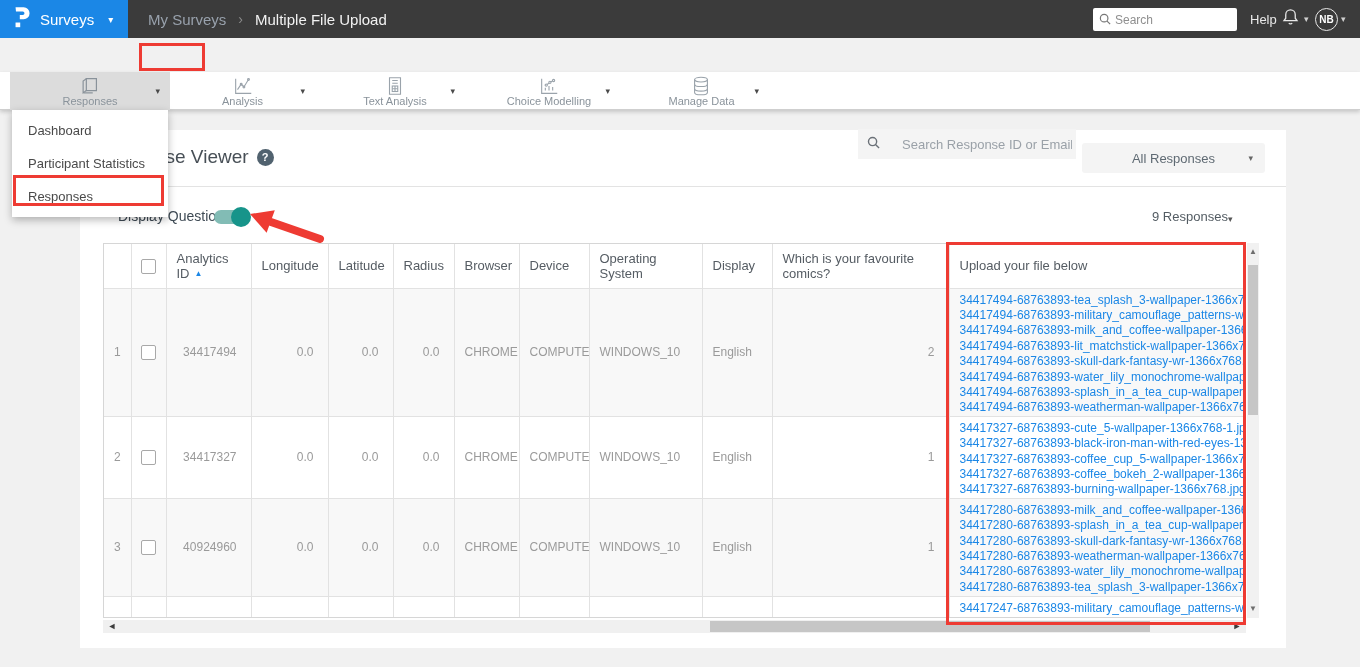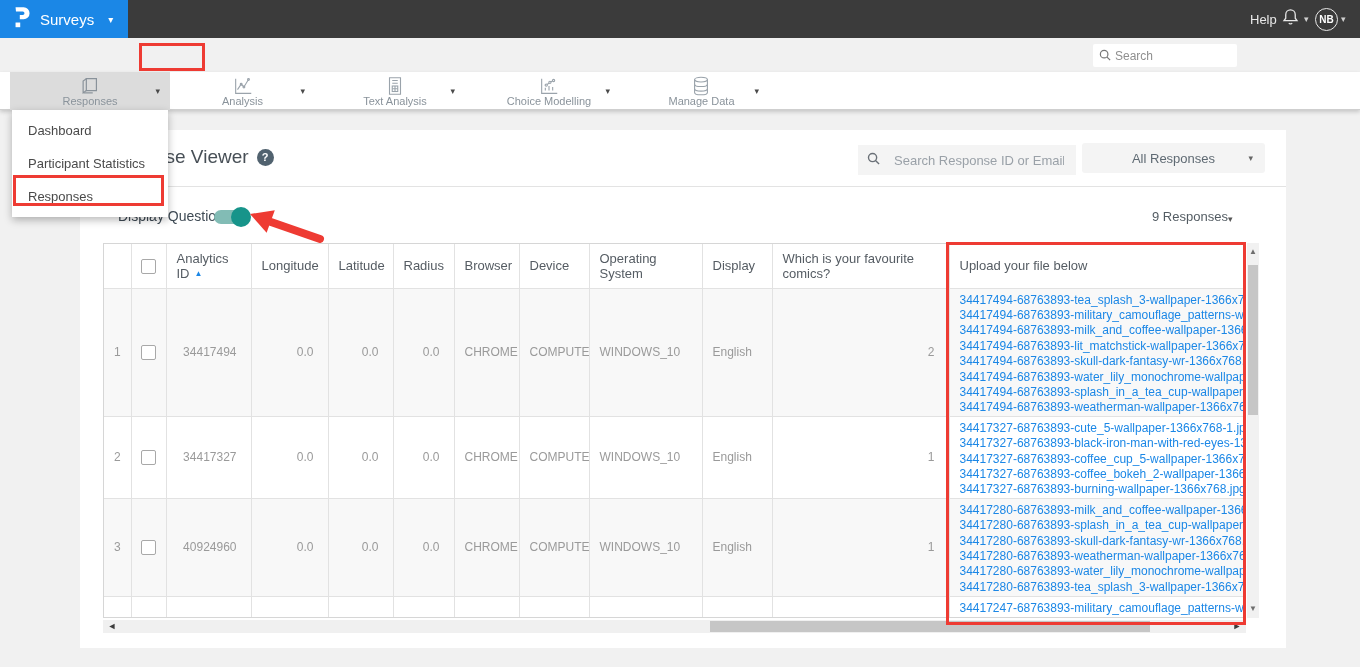--- a/index.html
+++ b/index.html
@@ -9,21 +9,21 @@
 
   
   .topbar { position:absolute; left:0; top:0; width:1360px; height:38px; background:#3b3b3b; z-index:30; }
   .logo-zone { position:absolute; left:0; top:0; width:128px; height:38px; background:#1b87e6; display:flex; align-items:center; gap:10px; padding-left:13px; cursor:pointer; }
   .logo-zone .brand { color:#fff; font-size:15px; }
   .logo-zone .caret { color:#fff; font-size:10px; margin-left:4px; }
   .breadcrumb { position:absolute; left:148px; top:0; height:38px; display:flex; align-items:center; gap:12px; font-size:15px; }
   .bc-parent { color:#98a1ac; cursor:pointer; }
   .bc-sep { color:#8a8a8a; font-size:14px; }
   .bc-current { color:#f2f2f2; }
-  .top-search { position:absolute; left:1093px; top:8px; width:144px; height:23px; background:#fff; border-radius:2px; display:flex; align-items:center; padding:0 6px; gap:4px;margin-top:36px; }
+  .top-search { position:absolute; left:1093px; top:8px; width:144px; height:23px; background:#fff; border-radius:2px; display:flex; align-items:center; padding:0 6px; gap:4px; }
   .top-search input { border:none; outline:none; width:110px; font-size:12px; color:#555; background:transparent; font-family:"Liberation Sans",sans-serif; }
   .top-search input::placeholder { color:#8f8f8f; }
   .help-link { position:absolute; left:1250px; top:0; height:38px; display:flex; align-items:center; color:#e9e9e9; font-size:13px; cursor:pointer; }
   .bell-wrap { position:absolute; left:1281px; top:0; height:38px; display:flex; align-items:center; gap:4px; cursor:pointer; }
   .tb-caret { color:#cfcfcf; font-size:9px; }
   .avatar-wrap { position:absolute; left:1315px; top:0; height:38px; display:flex; align-items:center; gap:3px; cursor:pointer; }
   .avatar { width:23px; height:23px; border:1.5px solid #e9e9e9; border-radius:50%; color:#fff; font-size:10px; font-weight:bold; display:flex; align-items:center; justify-content:center; }
 
   
   .navtabs { position:absolute; left:0; top:38px; width:1360px; height:34px; background:#fff; border-bottom:1px solid #d9d9d9; z-index:25; }
@@ -41,21 +41,21 @@
   .tool svg { display:block; }
 
   
   .ddmenu { position:absolute; left:12px; top:110px; width:156px; background:#fff; box-shadow:0 3px 8px rgba(0,0,0,.28); z-index:40; padding:4px 0; }
   .dditem { padding:9px 16px; font-size:13px; color:#4a4a4a; cursor:pointer; }
 
   
   .card { position:absolute; left:80px; top:130px; width:1206px; height:518px; background:#fff; z-index:10; }
   .page-title { position:absolute; left:100px; top:146px; font-size:19px; color:#474f56; z-index:12; display:flex; align-items:center; gap:8px; }
   .help-bubble { width:17px; height:17px; border-radius:50%; background:#51626f; color:#fff; font-size:11px; font-weight:bold; display:flex; align-items:center; justify-content:center; cursor:pointer; }
-  .rsearch { position:absolute; left:858px; top:145px; width:218px; height:30px; background:#f4f4f4; display:flex; align-items:center; padding:0 9px; gap:14px; z-index:12; }
+  .rsearch { position:absolute; left:858px; top:129px; width:218px; height:30px; background:#f4f4f4; display:flex; align-items:center; padding:0 9px; gap:22px; z-index:12; }
   .rsearch input { border:none; outline:none; background:transparent; font-size:13px; color:#555; width:170px; font-family:"Liberation Sans",sans-serif; }
   .rsearch input::placeholder { color:#9aa1a8; }
   .allresp { position:absolute; left:1082px; top:143px; width:183px; height:30px; background:#f4f4f4; border-radius:3px; display:flex; align-items:center; justify-content:center; font-size:13px; color:#5f6a73; cursor:pointer; z-index:12; }
   .allresp .caret { position:absolute; right:12px; color:#666; font-size:9px; }
   .card-divider { position:absolute; left:80px; top:186px; width:1206px; border-top:1px solid #e3e3e3; z-index:11; }
   .dq-label { position:absolute; left:118px; top:208px; font-size:14px; color:#3e4a54; z-index:12; }
   .toggle { position:absolute; left:214px; top:210px; width:34px; height:14px; border-radius:7px; background:#82bcb5; cursor:pointer; z-index:12; }
   .toggle .knob { position:absolute; right:-3px; top:-3px; width:20px; height:20px; border-radius:50%; background:#17948a; }
   .count-dd { position:absolute; left:1152px; top:209px; font-size:13px; color:#535c63; display:flex; align-items:flex-end; cursor:pointer; z-index:12; }
   .count-dd .caret { font-size:9px; color:#555; }
@@ -95,20 +95,25 @@
   <div class="topbar">
     <div class="logo-zone">
       <span>
         <svg width="17" height="22" viewBox="0 0 20 25">
           <path d="M3 1 h9.5 a7 7 0 0 1 0 14 h-4.5 v-5 h3.5 a2 2 0 0 0 0-4 h-8 z" fill="#fff"></path>
           <rect x="3" y="19" width="5.5" height="5.5" fill="#fff"></rect>
         </svg>
       </span>
       <span class="brand">Surveys</span>
       <span class="caret">▾</span>
+    </div>
+    <div class="breadcrumb">
+      <span class="bc-parent">My Surveys</span>
+      <span class="bc-sep">›</span>
+      <span class="bc-current">Multiple File Upload</span>
     </div>
     <div class="top-search">
       <span>
         <svg width="12" height="12" viewBox="0 0 14 14">
             <circle cx="6" cy="6" r="4.4" fill="none" stroke="#777" stroke-width="1.4"></circle>
             <line x1="9.4" y1="9.4" x2="13" y2="13" stroke="#777" stroke-width="1.4"></line>
           </svg>
       </span>
       <input type="text" placeholder="Search" style="">
     </div>

